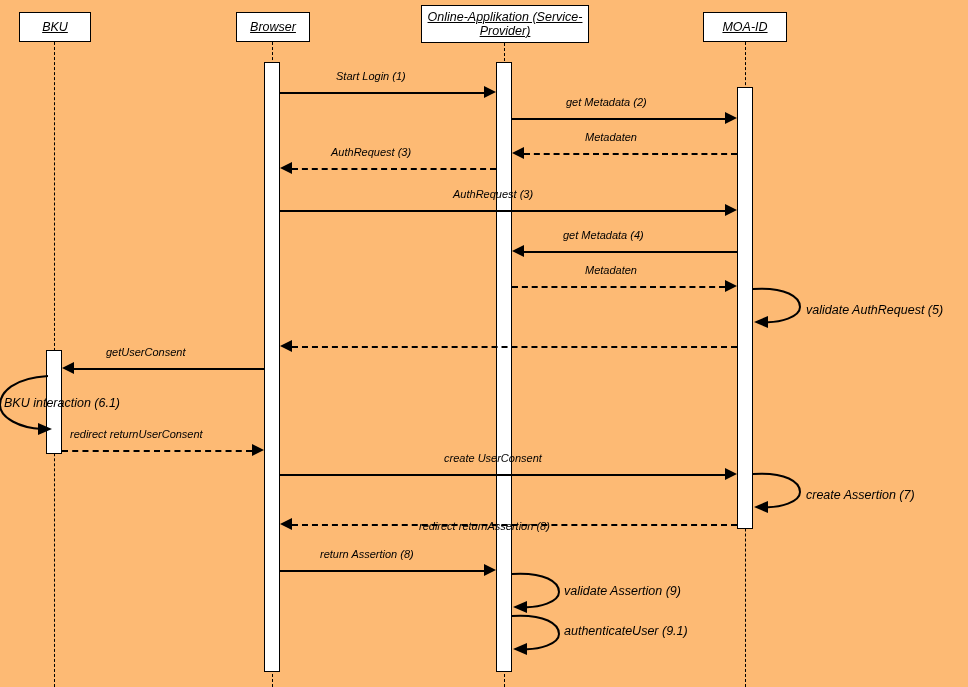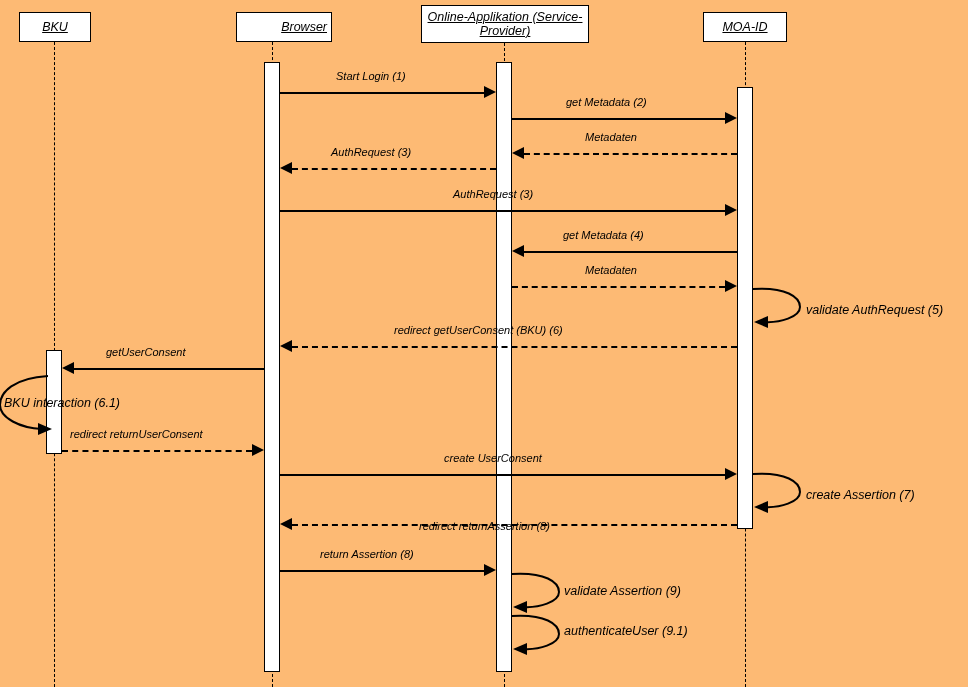--- a/index.html
+++ b/index.html
@@ -87,21 +87,21 @@
 </style>
 </head>
 <body>
 
 <div id="diagram">
 
   <div class="lifeline-box" style="left:19px; top:12px; width:72px; height:30px;">
     <span>BKU</span>
   </div>
 
-  <div class="lifeline-box" style="left:236px; top:12px; width:96px; height:30px;justify-content:flex-end;">
+  <div class="lifeline-box" style="left:236px; top:12px; width:74px; height:30px;">
     <span>Browser</span>
   </div>
 
   <div class="lifeline-box" style="left:421px; top:5px; width:168px; height:38px;">
     <span>Online-Applikation (Service-Provider)</span>
   </div>
 
   <div class="lifeline-box" style="left:703px; top:12px; width:84px; height:30px;">
     <span>MOA-ID</span>
   </div>
@@ -145,21 +145,20 @@
   <div class="arrowhead right" style="left:725px; top:280px;"></div>
 
   <div class="self-loop" style="left:750px; top:285px; width:60px; height:46px;">
     <svg width="60" height="46" viewBox="0 0 60 46">
       <path d="M3,4 C36,2 50,12 50,22 C50,32 30,38 14,37" fill="none" stroke="#000" stroke-width="2"></path>
       <polygon points="18,31 4,37 18,43" fill="#000"></polygon>
     </svg>
   </div>
   <div class="self-label" style="left:806px; top:303px;">validate AuthRequest (5)</div>
 
-  <div class="msg-label" style="left:394px; top:324px;">redirect getUserConsent (BKU) (6)</div>
   <div class="msg-line dashed" style="left:292px; top:346px; width:445px;"></div>
   <div class="arrowhead left" style="left:280px; top:340px;"></div>
 
   <div class="msg-label" style="left:106px; top:346px;">getUserConsent</div>
   <div class="msg-line" style="left:74px; top:368px; width:190px;"></div>
   <div class="arrowhead left" style="left:62px; top:362px;"></div>
 
   <div class="self-loop" style="left:-2px; top:372px; width:58px; height:66px;">
     <svg width="58" height="66" viewBox="0 0 58 66">
       <path d="M50,4 C16,6 2,20 2,33 C2,46 22,56 44,57" fill="none" stroke="#000" stroke-width="2"></path>

